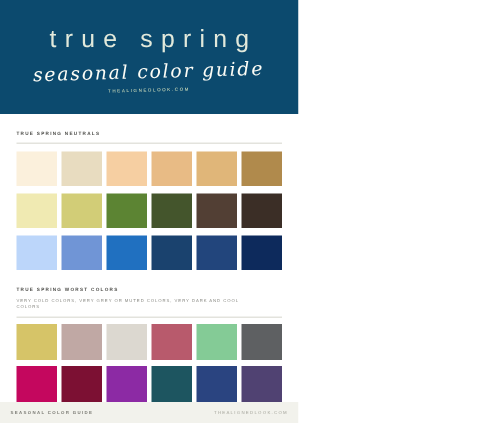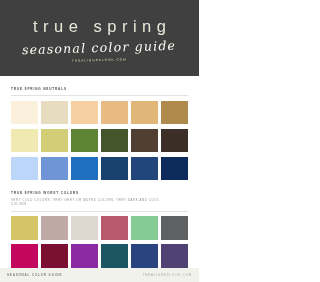--- a/index.html
+++ b/index.html
@@ -113,21 +113,21 @@
     font-size:2.9px;
     letter-spacing:0.85px;
     color:#a5a59c;
     text-transform:uppercase;
     font-weight:400;
   }
 </style>
 </head>
 <body>
 
-<div class="header" style="background: #404040;">
+<div class="header" style="background: #0c4a6e;">
   <div class="title-main">true spring</div>
   <div class="title-script">seasonal color guide</div>
   <div class="title-url">THEALIGNEDLOOK.COM</div>
 </div>
 
 <div class="body">
 
   <div class="section">
     <div class="section-head">TRUE SPRING NEUTRALS</div>
     <div class="rule"></div>

